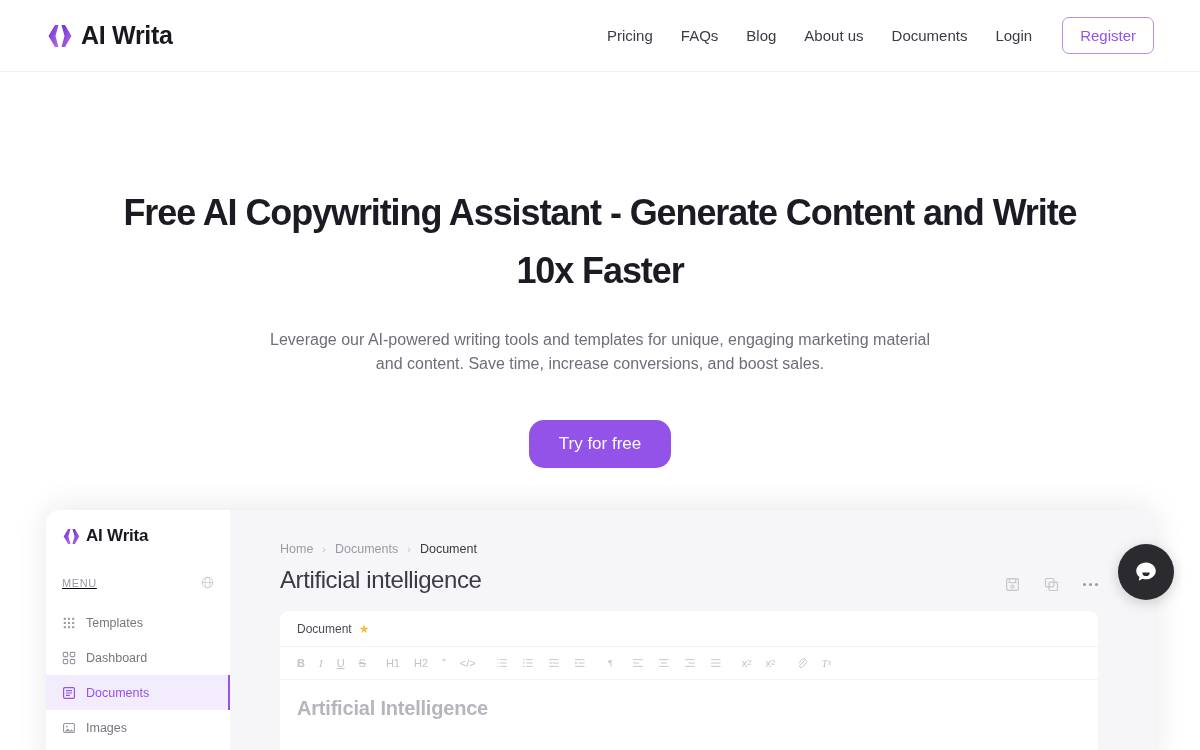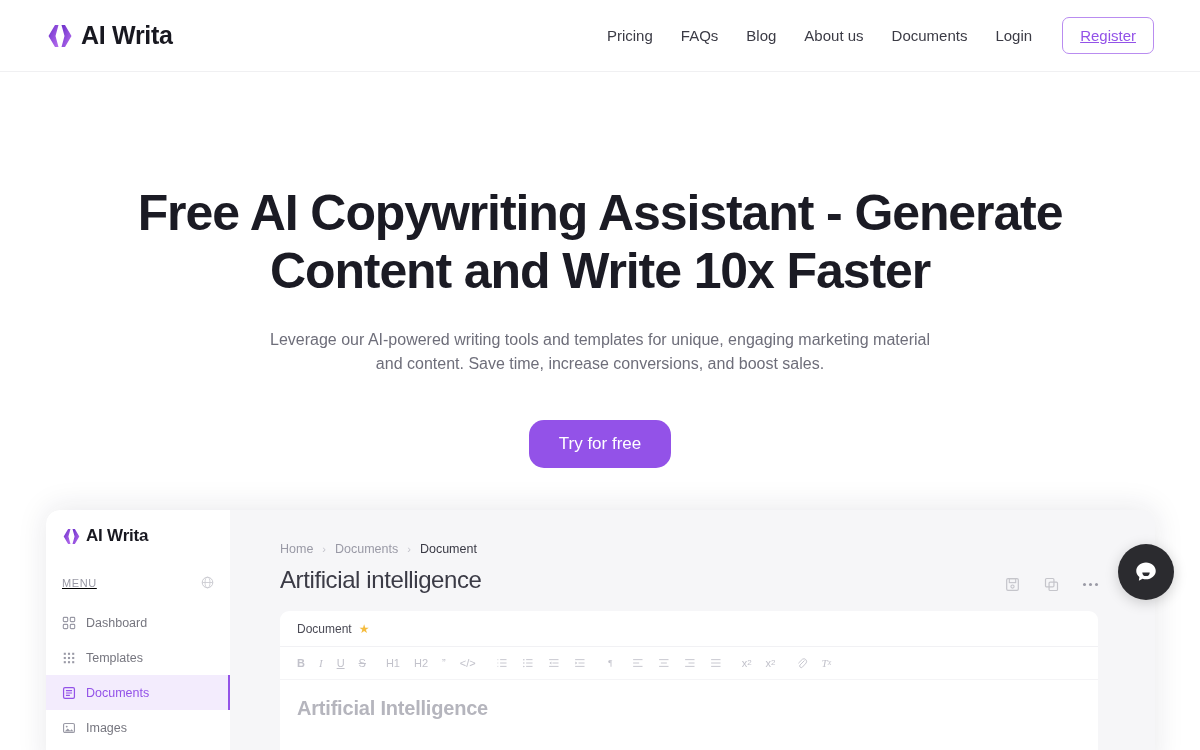--- a/index.html
+++ b/index.html
@@ -35,32 +35,31 @@
   }
   .nav-register {
     margin-left: 16px;
     font-size: 15px;
     color: #9352e8;
     border: 1px solid #b98cf0;
     border-radius: 7px;
     padding: 9px 17px;
     cursor: pointer;
     white-space: nowrap;
-    text-decoration: underline;
   }
 
   
   .hero {
     position: absolute; top: 72px; left: 0;
     width: 1200px;
     text-align: center;
   }
   .hero-title {
     margin-top: 112px;
-    font-size: 50px; line-height: 58px;
+    font-size: 36px; line-height: 58px;
     font-weight: bold; color: #1b1b24;
     letter-spacing: -1.1px;
     padding: 0 110px;
   }
   .hero-sub {
     margin-top: 28px;
     font-size: 16px; line-height: 24px;
     color: #6e6e7a;
     padding: 0 265px;
   }
@@ -245,43 +244,43 @@
         <span class="menu-label">MENU</span>
         <svg class="menu-head-icon" width="13" height="13" viewBox="0 0 16 16">
           <circle cx="8" cy="8" r="6.5" fill="none" stroke="#9a9aa6" stroke-width="1.2"></circle>
           <ellipse cx="8" cy="8" rx="3" ry="6.5" fill="none" stroke="#9a9aa6" stroke-width="1"></ellipse>
           <line x1="1.5" y1="8" x2="14.5" y2="8" stroke="#9a9aa6" stroke-width="1"></line>
         </svg>
       </div>
 
       <div class="side-item">
         <svg class="side-icon" viewBox="0 0 16 16">
-          <rect x="1.5" y="1.5" width="5" height="5" rx="1" fill="none" stroke="#9a9aa6" stroke-width="1.3"></rect>
-          <rect x="9.5" y="1.5" width="5" height="5" rx="1" fill="none" stroke="#9a9aa6" stroke-width="1.3"></rect>
-          <rect x="1.5" y="9.5" width="5" height="5" rx="1" fill="none" stroke="#9a9aa6" stroke-width="1.3"></rect>
-          <rect x="9.5" y="9.5" width="5" height="5" rx="1" fill="none" stroke="#9a9aa6" stroke-width="1.3"></rect>
-        </svg>
-        <span>Dashboard</span>
-      </div>
-
-      <div class="side-item">
-        <svg class="side-icon" viewBox="0 0 16 16">
           <g fill="#9a9aa6">
             <rect x="2" y="2" width="2.4" height="2.4"></rect>
               <rect x="6.8" y="2" width="2.4" height="2.4"></rect>
               <rect x="11.6" y="2" width="2.4" height="2.4"></rect>
             <rect x="2" y="6.8" width="2.4" height="2.4"></rect>
               <rect x="6.8" y="6.8" width="2.4" height="2.4"></rect>
               <rect x="11.6" y="6.8" width="2.4" height="2.4"></rect>
             <rect x="2" y="11.6" width="2.4" height="2.4"></rect>
               <rect x="6.8" y="11.6" width="2.4" height="2.4"></rect>
               <rect x="11.6" y="11.6" width="2.4" height="2.4"></rect>
           </g>
         </svg>
         <span>Templates</span>
+      </div>
+
+      <div class="side-item">
+        <svg class="side-icon" viewBox="0 0 16 16">
+          <rect x="1.5" y="1.5" width="5" height="5" rx="1" fill="none" stroke="#9a9aa6" stroke-width="1.3"></rect>
+          <rect x="9.5" y="1.5" width="5" height="5" rx="1" fill="none" stroke="#9a9aa6" stroke-width="1.3"></rect>
+          <rect x="1.5" y="9.5" width="5" height="5" rx="1" fill="none" stroke="#9a9aa6" stroke-width="1.3"></rect>
+          <rect x="9.5" y="9.5" width="5" height="5" rx="1" fill="none" stroke="#9a9aa6" stroke-width="1.3"></rect>
+        </svg>
+        <span>Dashboard</span>
       </div>
 
       <div class="side-item active">
         <svg class="side-icon" viewBox="0 0 16 16">
           <rect x="1.8" y="1.8" width="12.4" height="12.4" rx="1.6" fill="none" stroke="#9352e8" stroke-width="1.4"></rect>
           <line x1="4.5" y1="5.3" x2="11.5" y2="5.3" stroke="#9352e8" stroke-width="1.3"></line>
           <line x1="4.5" y1="8" x2="11.5" y2="8" stroke="#9352e8" stroke-width="1.3"></line>
           <line x1="4.5" y1="10.7" x2="9" y2="10.7" stroke="#9352e8" stroke-width="1.3"></line>
         </svg>
         <span>Documents</span>

